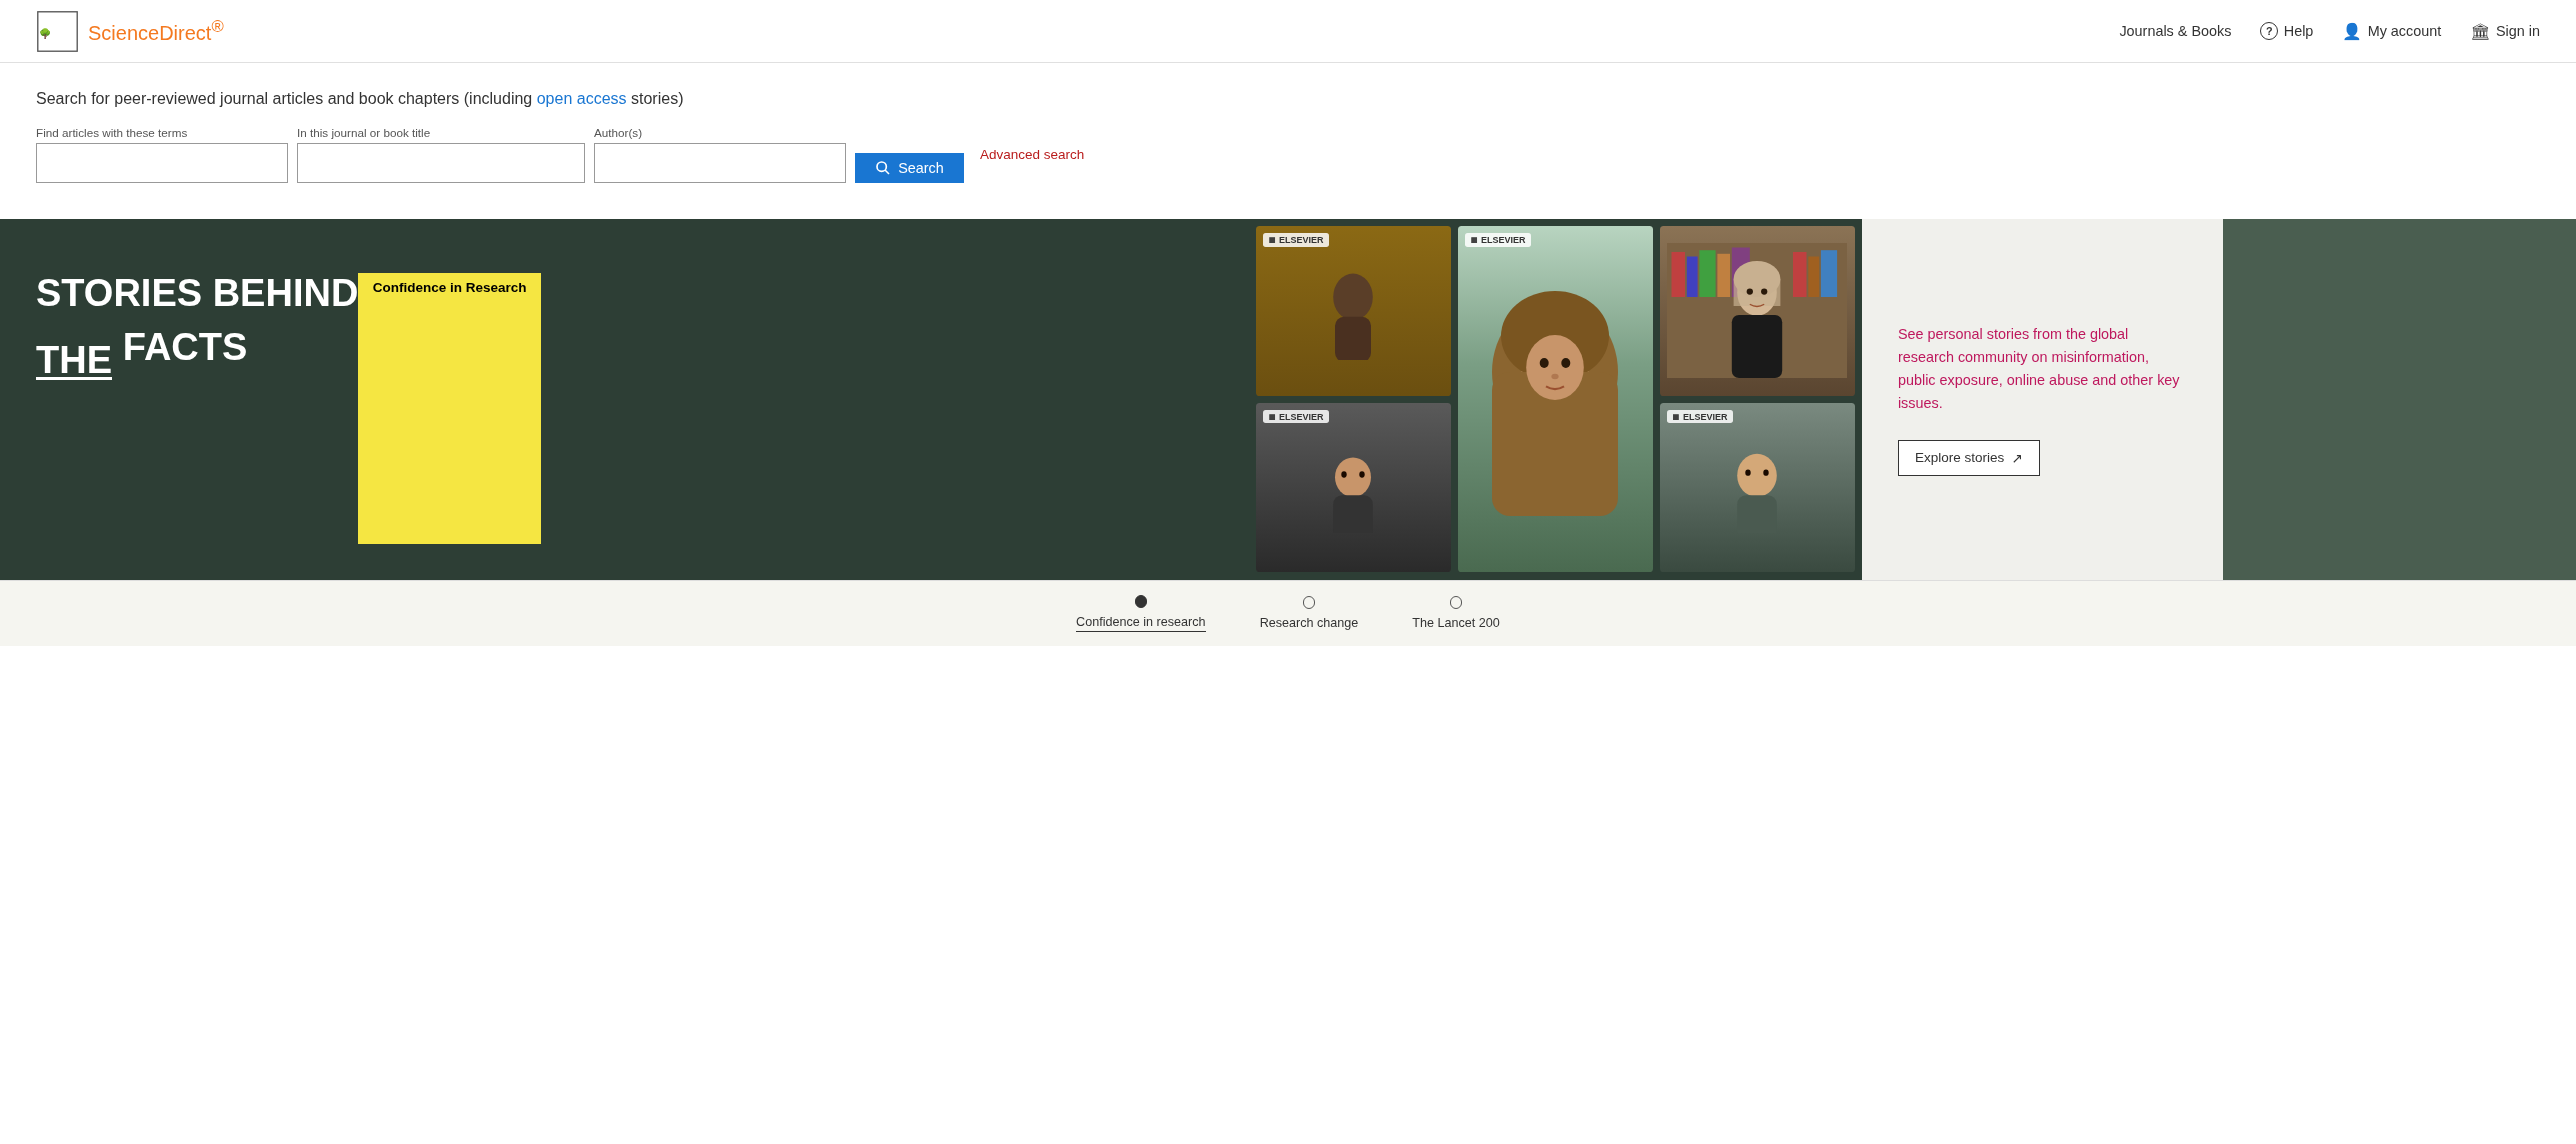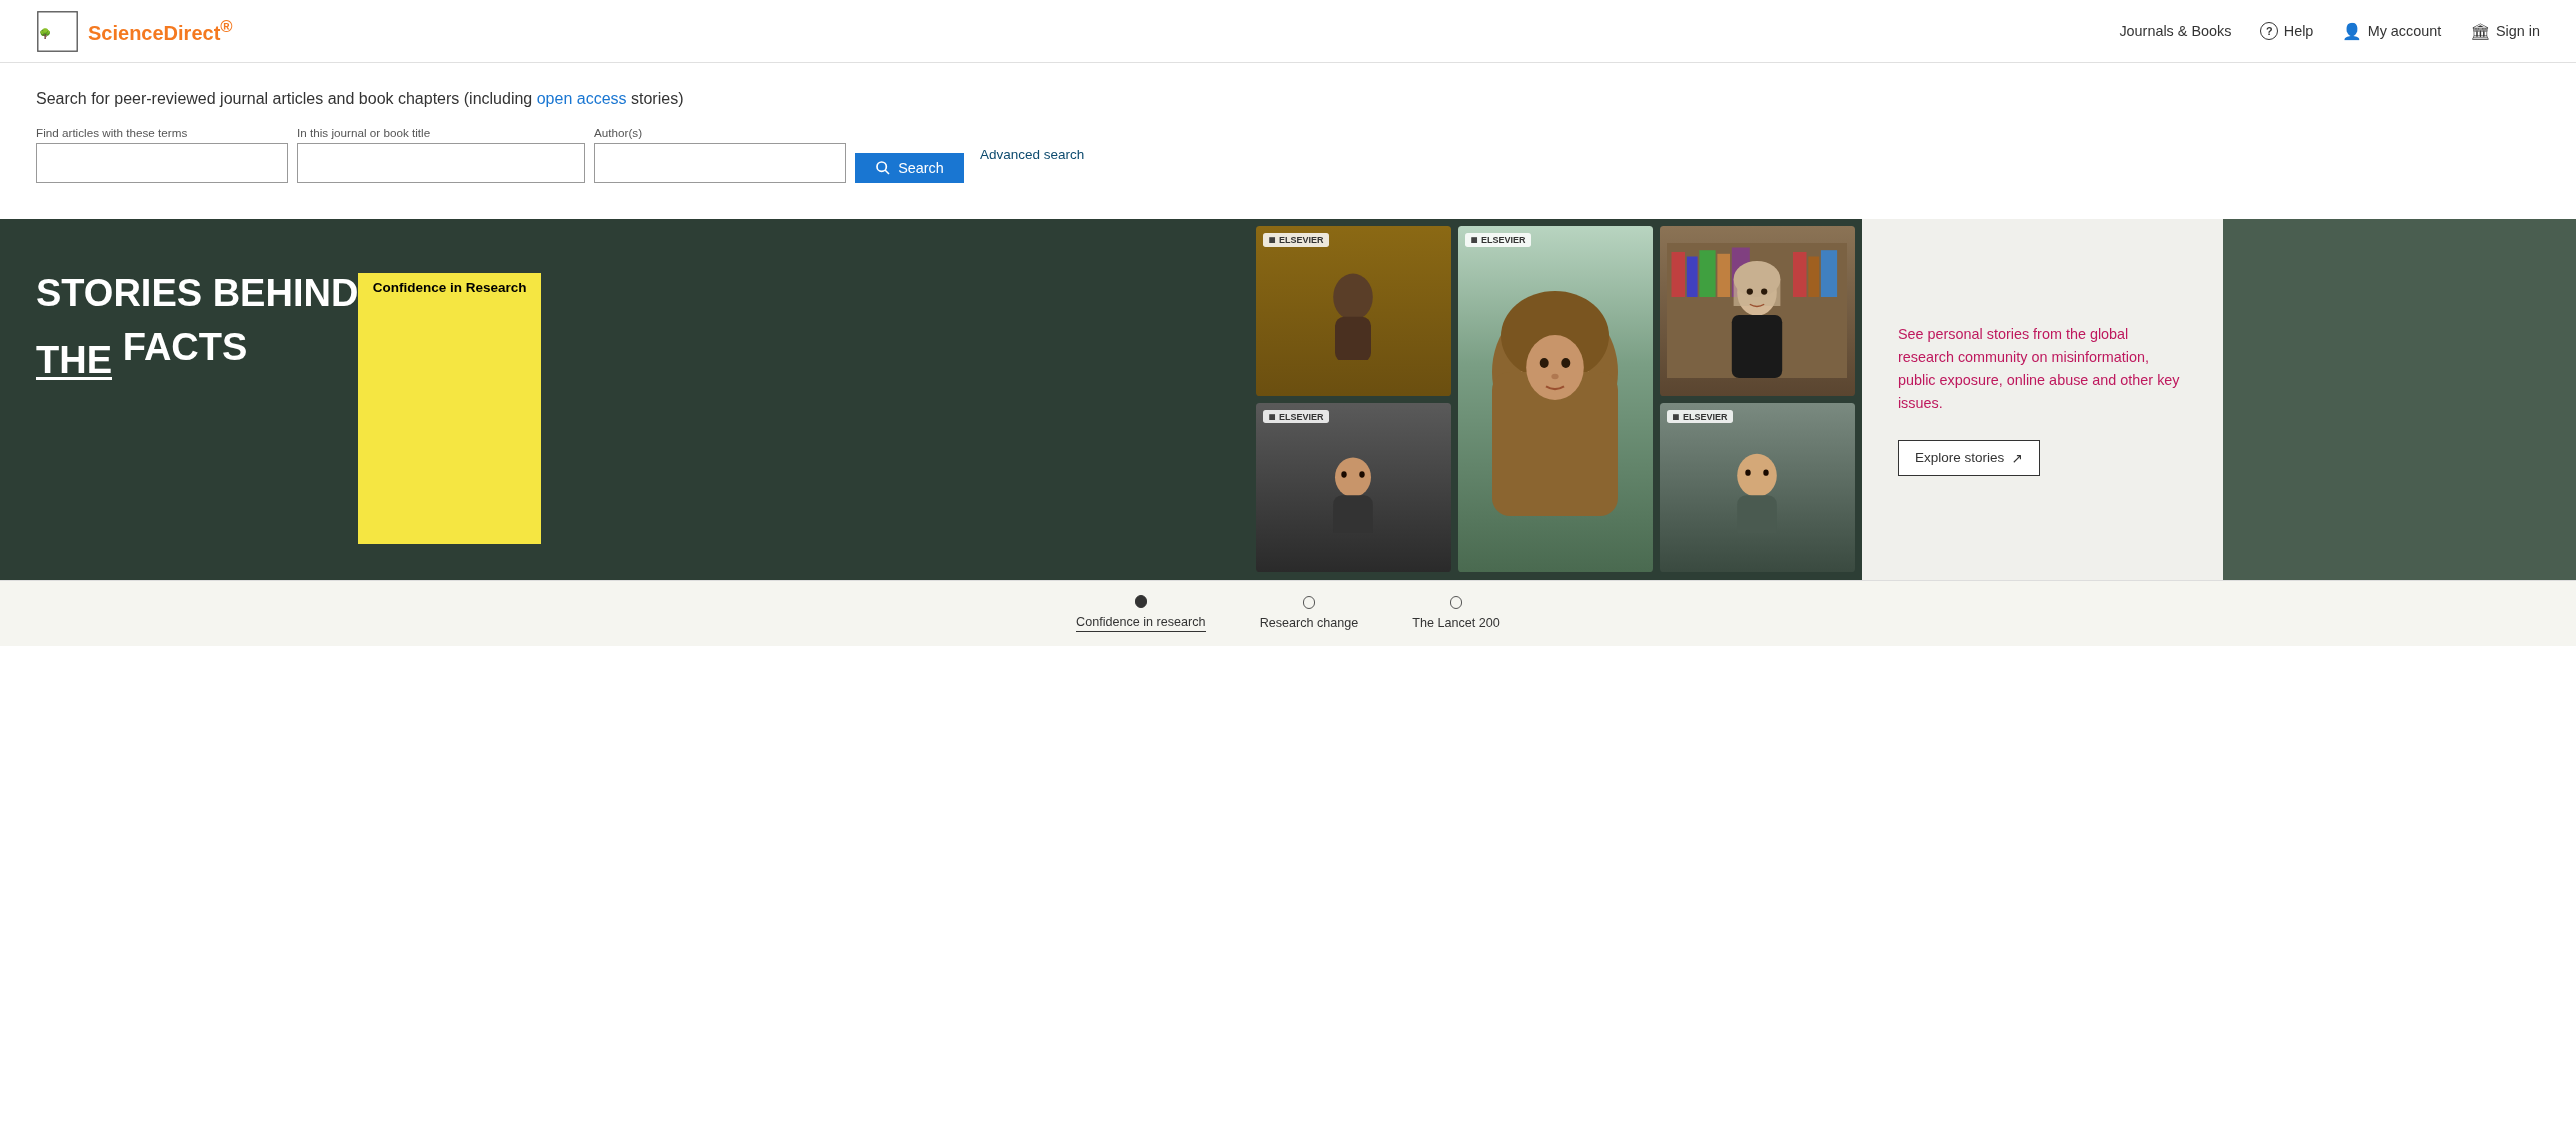--- a/index.html
+++ b/index.html
@@ -20,21 +20,21 @@
       align-items: center;
       gap: 9px;
     }
     .logo-icon {
       width: 43px;
       height: 43px;
     }
     .logo-text {
       font-size: 20px;
       color: #f47920;
-      font-weight: bold;
+      font-weight: normal;
     }
     .logo-text span {
       color: #f47920;
     }
     .header-nav {
       display: flex;
       align-items: center;
       gap: 29px;
     }
     .header-nav a {
@@ -123,21 +123,21 @@
       gap: 7.2px;
       padding: 9px 20px;
       background: #1976d2;
       color: #fff;
       border: none;
       font-size: 14.4px;
       cursor: pointer;
       height: 30px;
     }
     .advanced-search-link {
-      color: #0c4a6e;
+      color: #b91c1c;
       text-decoration: none;
       font-size: 13.5px;
       white-space: nowrap;
       padding-left: 7.2px;
       align-self: center;
     }
 
     
     .hero-banner {
       display: flex;

